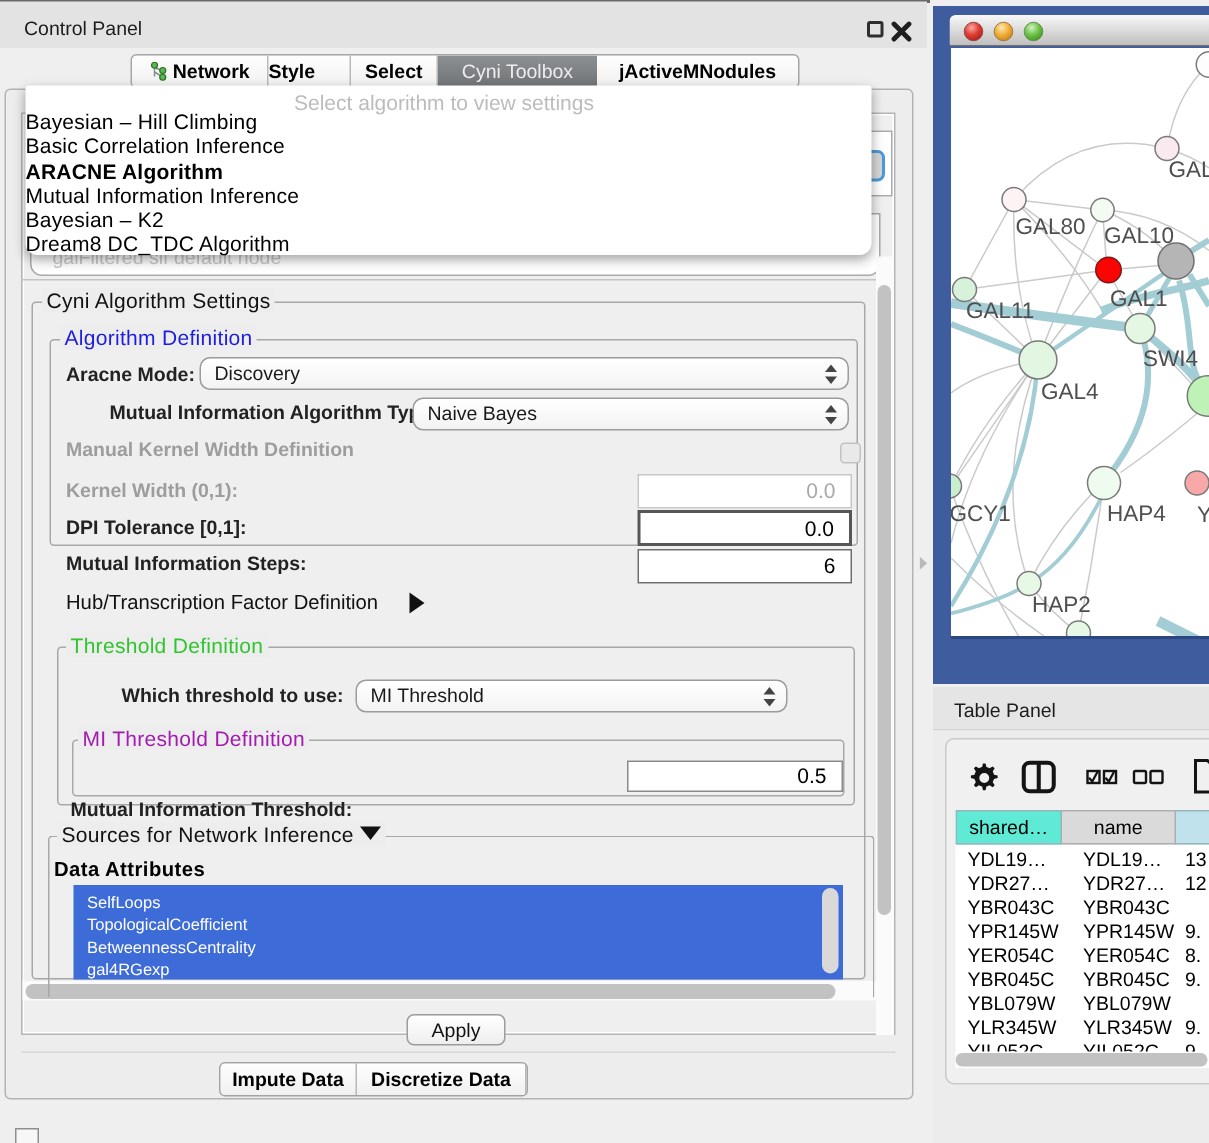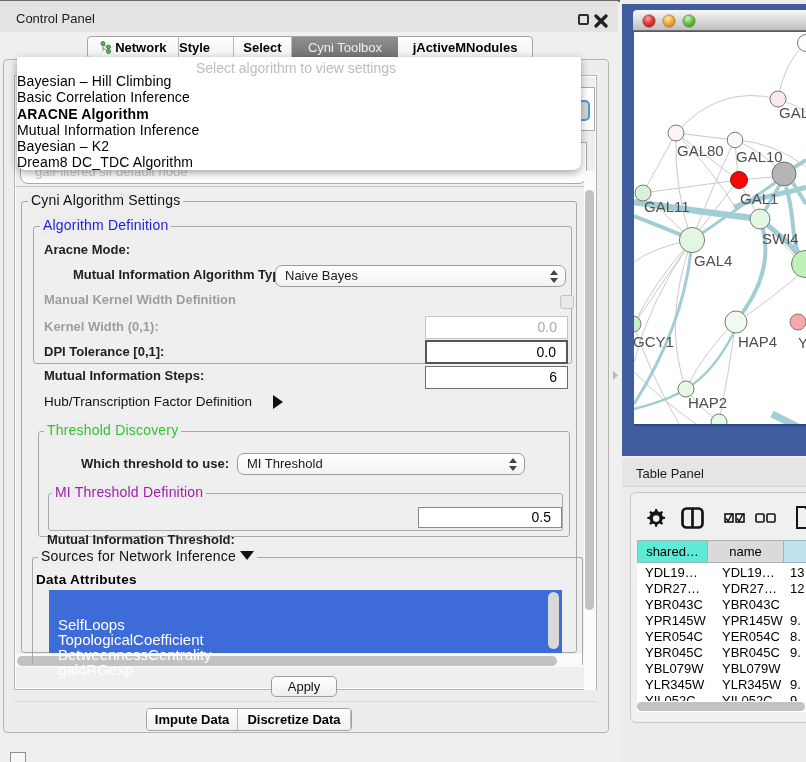--- a/index.html
+++ b/index.html
@@ -49,52 +49,53 @@
 <div class="abs" style="left:17px;top:656px;width:540px;height:10px;background:#c2c2c2;border-radius:5px;"></div>
 
 <div class="abs group" style="left:21px;top:201px;width:556px;height:452px;">
   <div class="gtitle" style="left:6px;color:#111;">Cyni Algorithm Settings</div>
 </div>
 
 <div class="abs group" style="left:33px;top:226px;width:539px;height:138px;">
   <div class="gtitle" style="left:6px;color:#1d1de0;">Algorithm Definition</div>
 </div>
 <div class="abs blbl" style="left:44px;top:242px;">Aracne Mode:</div>
+<div class="abs combo" style="left:133px;top:238px;width:433px;height:22px;">Discovery<span class="spin"></span></div>
 <div class="abs blbl" style="left:44px;top:267px;padding-left:29px;">Mutual Information Algorithm Type:</div>
 <div class="abs combo" style="left:275px;top:265px;width:291px;height:22px;">Naive Bayes<span class="spin"></span></div>
 <div class="abs glbl" style="left:44px;top:292px;">Manual Kernel Width Definition</div>
 <div class="abs" style="left:560px;top:295px;width:14px;height:14px;background:#e9e9e9;border:1px solid #c2c2c2;border-radius:3px;"></div>
 <div class="abs glbl" style="left:44px;top:319px;">Kernel Width (0,1):</div>
 <div class="abs tfield" style="left:425px;top:316px;width:143px;height:23px;border:1px solid #c6c6c6;color:#a9a9a9;line-height:21px;">0.0</div>
 <div class="abs blbl" style="left:44px;top:344px;">DPI Tolerance [0,1]:</div>
 <div class="abs tfield" style="left:425px;top:340px;width:143px;height:24px;border:2px solid #565656;line-height:20px;">0.0</div>
 <div class="abs blbl" style="left:44px;top:368px;">Mutual Information Steps:</div>
 <div class="abs tfield" style="left:425px;top:366px;width:143px;height:23px;border:1px solid #6f6f6f;line-height:21px;">6</div>
 
 <div class="abs lbl" style="left:44px;top:394px;font-size:13.5px;color:#111;">Hub/Transcription Factor Definition</div>
 <div class="abs" style="left:273px;top:395px;width:0;height:0;border-top:7px solid transparent;border-bottom:7px solid transparent;border-left:10px solid #111;"></div>
 
 <div class="abs group" style="left:38px;top:431px;width:532px;height:106px;">
-  <div class="gtitle" style="left:5px;color:#2fc52f;">Threshold Discovery</div>
+  <div class="gtitle" style="left:5px;color:#2fc52f;">Threshold Definition</div>
 </div>
 <div class="abs blbl" style="left:81px;top:456px;">Which threshold to use:</div>
 <div class="abs combo" style="left:237px;top:453px;width:288px;height:22px;">MI Threshold<span class="spin"></span></div>
 
 <div class="abs group" style="left:48px;top:493px;width:515px;height:38px;">
   <div class="gtitle" style="left:3px;color:#a21caf;">MI Threshold Definition</div>
 </div>
 <div class="abs blbl" style="left:47px;top:532px;">Mutual Information Threshold:</div>
 <div class="abs tfield" style="left:418px;top:507px;width:144px;height:21px;border:1px solid #8a8a8a;line-height:19px;">0.5</div>
 
 <div class="abs group" style="left:32px;top:557px;width:551px;height:108px;border-bottom:none;border-radius:3px 3px 0 0;">
   <div class="gtitle" style="left:5px;color:#111;">Sources for Network Inference <span style="display:inline-block;width:0;height:0;border-left:7px solid transparent;border-right:7px solid transparent;border-top:9px solid #111;vertical-align:1px;"></span></div>
 </div>
 <div class="abs blbl" style="left:36px;top:572px;color:#000;font-size:13.5px;letter-spacing:0.3px;">Data Attributes</div>
 <div class="abs" style="left:49px;top:590px;width:513px;height:63px;background:#3d6bd7;"></div>
-<div class="abs" style="left:58px;top:617px;font-size:15px;color:#fff;line-height:15px;">SelfLoops<br>TopologicalCoefficient<br>BetweennessCentrality<br>gal4RGexp</div>
+<div class="abs" style="left:58px;top:595px;font-size:11px;color:#fff;line-height:15px;">SelfLoops<br>TopologicalCoefficient<br>BetweennessCentrality<br>gal4RGexp</div>
 <div class="abs" style="left:548px;top:592px;width:11px;height:57px;background:#d9d9d9;border-radius:6px;"></div>
 
 <div class="abs" style="left:271px;top:676px;width:66px;height:21px;background:linear-gradient(#ffffff,#eeeeee);border:1px solid #9c9c9c;border-radius:5px;text-align:center;font-size:13px;line-height:19px;color:#111;">Apply</div>
 <div class="abs" style="left:14px;top:701px;width:583px;height:1px;background:#d8d8d8;"></div>
 
 <div class="abs" style="left:146px;top:708px;height:23px;display:flex;border:1px solid #a3a3a3;border-radius:4px;overflow:hidden;font-size:13px;font-weight:bold;">
   <div style="width:91px;background:linear-gradient(#fefefe,#f0f0f0);text-align:center;line-height:21px;border-right:1px solid #b9b9b9;">Impute Data</div>
   <div style="width:113px;background:linear-gradient(#fefefe,#f0f0f0);text-align:center;line-height:21px;border-right:1px solid #b9b9b9;">Discretize Data</div>
 </div>
 

